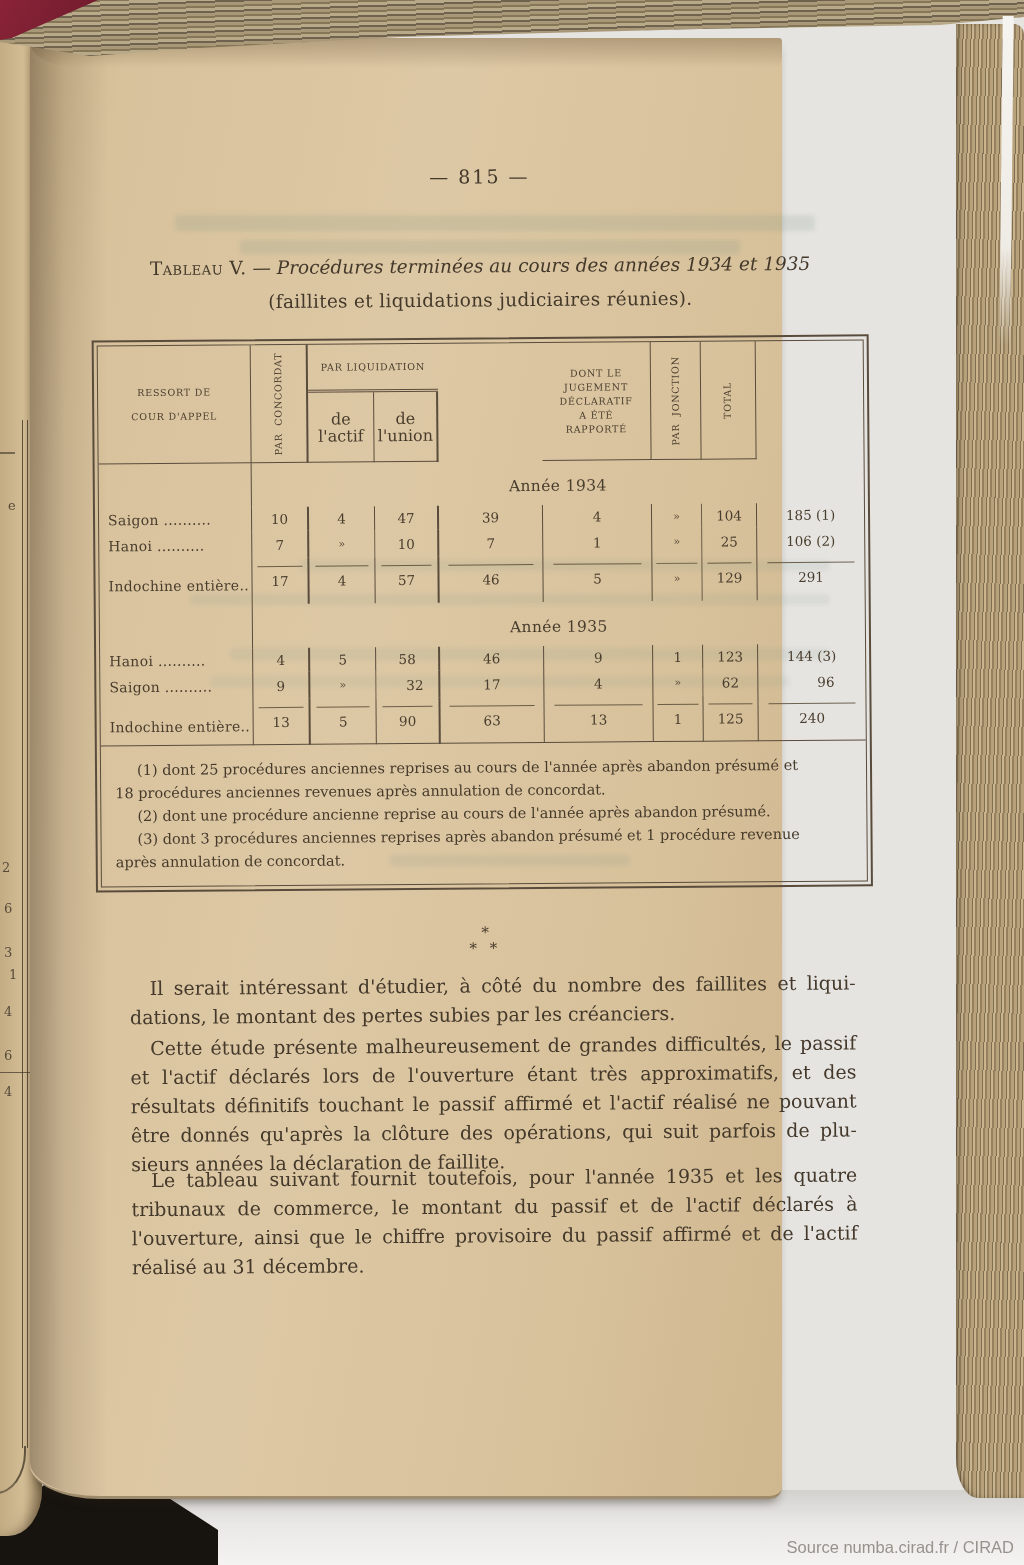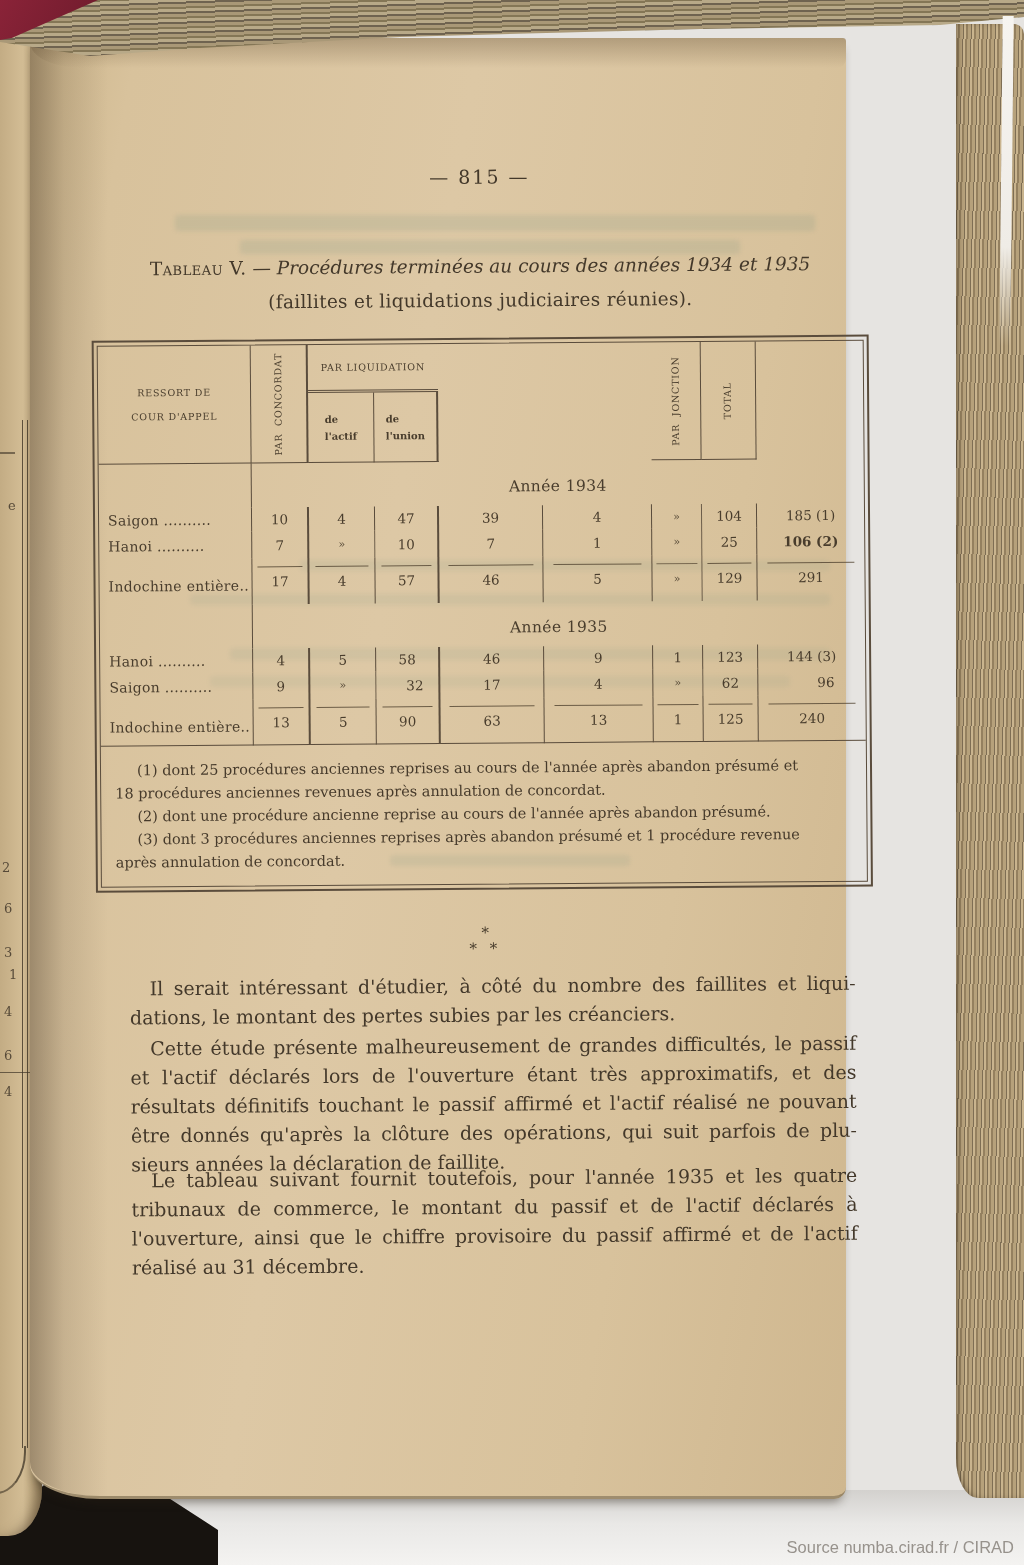--- a/index.html
+++ b/index.html
@@ -18,21 +18,21 @@
     box-shadow:inset -11px 0 13px -6px rgba(55,40,25,.55);}
   .lp-line{position:absolute;left:22px;top:392px;width:4px;height:1028px;
     border-left:1px solid rgba(62,52,38,.8);border-right:1px solid rgba(62,52,38,.8);}
   .lp-corner{position:absolute;left:-8px;top:1418px;width:32px;height:46px;
     border-right:2px solid rgba(62,52,38,.75);border-bottom:2px solid rgba(62,52,38,.6);
     border-bottom-right-radius:30px 42px;}
   .lp-hline{position:absolute;left:0;top:1044px;width:30px;border-top:1px solid rgba(62,52,38,.7);}
   .lp-hline2{position:absolute;left:0;top:424px;width:15px;border-top:2px double rgba(62,52,38,.6);}
   .lp-frag{position:absolute;font-size:13px;color:rgba(58,48,36,.8);}
 
-  .page{position:absolute;left:30px;top:38px;width:816px;height:1458px;z-index:4;
+  .page{position:absolute;left:30px;top:38px;width:752px;height:1458px;z-index:4;
     background:linear-gradient(100deg,#ccb58b 0%,#d8c29c 10%,#ddc8a5 42%,#d8c29c 74%,#cfb78f 100%);
     border-radius:6px 4px 12px 70px / 6px 4px 12px 34px;
     border-bottom:3px solid rgba(110,95,70,.55);
     box-shadow:0 7px 10px -4px rgba(40,30,20,.45);}
   .page::before{content:'';position:absolute;inset:0;pointer-events:none;
     background:linear-gradient(90deg,rgba(74,58,40,.42) 0,rgba(74,58,40,.14) 34px,rgba(74,58,40,0) 78px);
     border-radius:inherit;}
   .page::after{content:'';position:absolute;left:0;top:0;width:100%;height:30px;pointer-events:none;
     background:linear-gradient(180deg,rgba(90,70,45,.32),rgba(90,70,45,0));border-radius:inherit;}
 
@@ -73,21 +73,21 @@
     grid-template-columns:153px 57px 66px 64px 104px 109px 50px 55px 1fr;
     grid-template-rows:48px 70px 44px 24px 27px 46px 44px 24px 27px 46px 1fr;}
   .cell{position:relative;box-sizing:border-box;display:flex;align-items:center;
     justify-content:center;color:#493d2d;}
   .hc{font-size:9.5px;letter-spacing:.8px;text-align:center;line-height:14px;}
   .br1{border-right:1px solid #5a4c3c;} .br15{border-right:1.5px solid #5a4c3c;}
   .br2{border-right:2px solid #5a4c3c;} .bb1{border-bottom:1px solid #5a4c3c;}
   .bbdata{border-bottom:1px solid #5a4c3c;}
   .dbl{border-bottom:3px double #5a4c3c;}
   .vtext{transform:rotate(-90deg);white-space:nowrap;text-align:center;line-height:12px;}
-  .subhead{font-size:10px;line-height:17px;font-weight:bold;}
+  .subhead{font-size:16px;line-height:17px;text-align:center;}
   .yearcell{font-size:15.5px;letter-spacing:.4px;padding-top:6px;}
   .rowlabel{justify-content:flex-start;padding-left:9px;font-size:14px;
     white-space:nowrap;overflow:hidden;letter-spacing:.3px;}
   .val{font-size:13.5px;}
   .ditto{font-size:11px;opacity:.85;}
   .ruled::before{content:'';position:absolute;top:8px;left:9%;right:9%;
     border-top:1px solid rgba(80,66,48,.8);}
   .totallabel{padding-top:8px;}
   .footcell{grid-column:1/10;display:block;padding:13px 16px 0 20px;
     font-size:14.5px;line-height:23px;color:#463a2b;}
@@ -162,20 +162,27 @@
                 <div>de</div>
                 <div>l'actif</div>
               </div>
           </div>
           <div class="cell br2 bb1" style="grid-column:4;grid-row:2;">
             <div class="subhead">
                 <div>de</div>
                 <div>l'union</div>
               </div>
           </div>
+          <div class="cell hc br1 bb1" style="grid-column:6;grid-row:1/3;flex-direction:column;">
+            <div>DONT LE</div>
+            <div>JUGEMENT</div>
+            <div>DÉCLARATIF</div>
+            <div>A ÉTÉ</div>
+            <div>RAPPORTÉ</div>
+          </div>
           <div class="cell hc br1 bb1" style="grid-column:7;grid-row:1/3;">
             <div class="vtext">PAR&nbsp;&nbsp;JONCTION</div>
           </div>
           <div class="cell hc br1 bb1" style="grid-column:8;grid-row:1/3;">
             <div class="vtext">TOTAL</div>
           </div>
 
           <div class="cell br15" style="grid-column:1;grid-row:3;"></div>
           <div class="cell yearcell" style="grid-column:2/10;grid-row:3;">Année 1934</div>
 
@@ -190,21 +197,21 @@
           <div class="cell val" style="grid-column:9;grid-row:4;">185 (1)</div>
 
           <div class="cell rowlabel br15" style="grid-column:1;grid-row:5;">Hanoi  ..........</div>
           <div class="cell val br2" style="grid-column:2;grid-row:5;">7</div>
           <div class="cell val ditto br1" style="grid-column:3;grid-row:5;">»</div>
           <div class="cell val br2" style="grid-column:4;grid-row:5;">10</div>
           <div class="cell val br1" style="grid-column:5;grid-row:5;">7</div>
           <div class="cell val br1" style="grid-column:6;grid-row:5;">1</div>
           <div class="cell val ditto br1" style="grid-column:7;grid-row:5;">»</div>
           <div class="cell val br1" style="grid-column:8;grid-row:5;">25</div>
-          <div class="cell val" style="grid-column:9;grid-row:5;font-weight:bold;">106 (2)</div>
+          <div class="cell val" style="grid-column:9;grid-row:5;">106 (2)</div>
 
           <div class="cell rowlabel totallabel br15" style="grid-column:1;grid-row:6;">Indochine entière..</div>
           <div class="cell val ruled br2" style="grid-column:2;grid-row:6;">17</div>
           <div class="cell val ruled br1" style="grid-column:3;grid-row:6;">4</div>
           <div class="cell val ruled br2" style="grid-column:4;grid-row:6;">57</div>
           <div class="cell val ruled br1" style="grid-column:5;grid-row:6;">46</div>
           <div class="cell val ruled br1" style="grid-column:6;grid-row:6;">5</div>
           <div class="cell val ruled ditto br1" style="grid-column:7;grid-row:6;">»</div>
           <div class="cell val ruled br1" style="grid-column:8;grid-row:6;">129</div>
           <div class="cell val ruled" style="grid-column:9;grid-row:6;">291</div>

